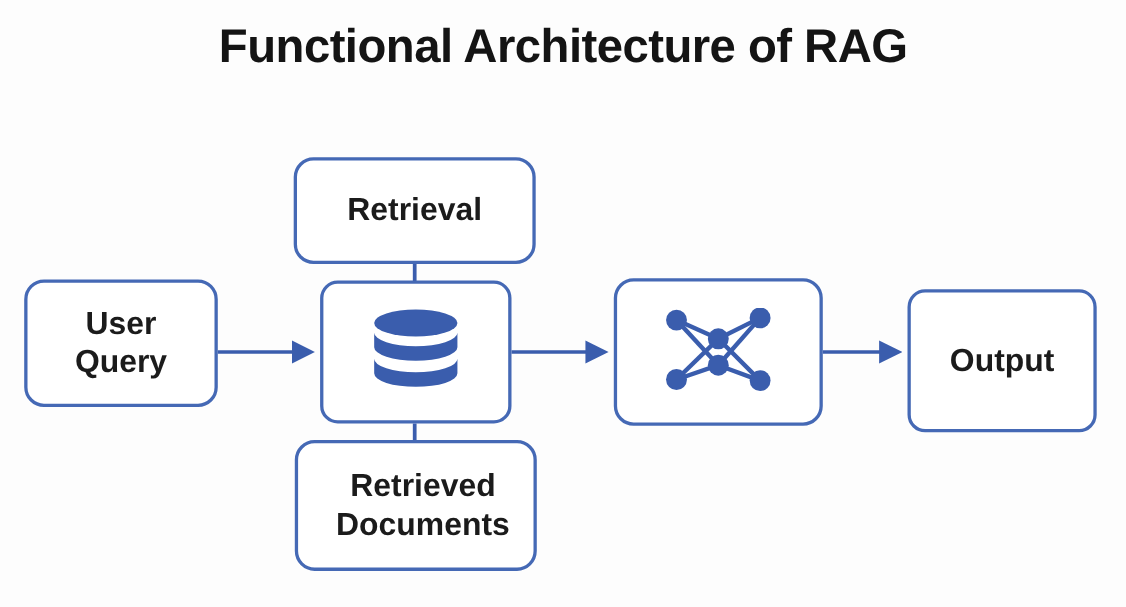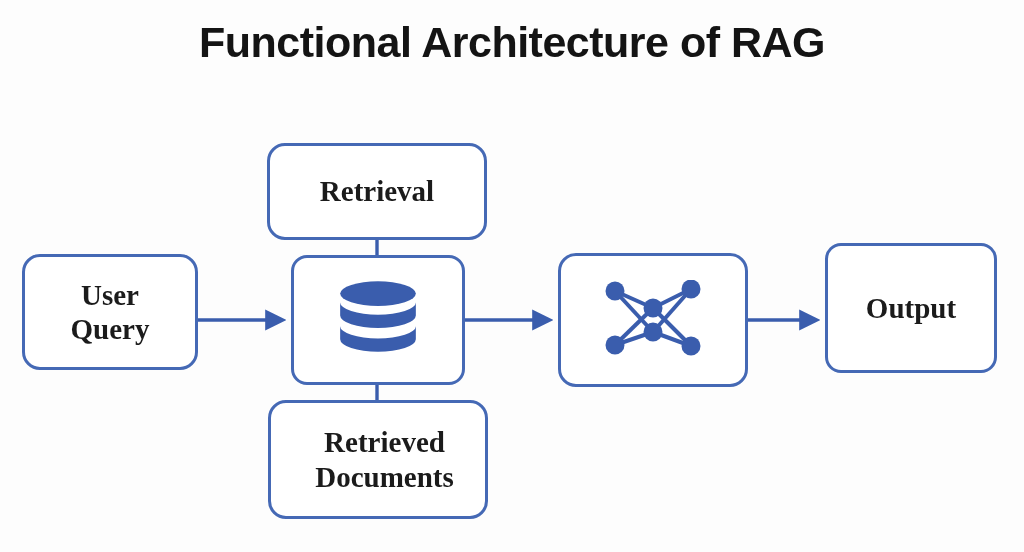--- a/index.html
+++ b/index.html
@@ -41,37 +41,36 @@
   .arrowhead{fill:var(--accent);}
   .box{
     position:absolute;
     background:var(--box_fill);
     border:3px solid var(--border);
     border-radius:18px;
     display:flex;
     align-items:center;
     justify-content:center;
     box-sizing:border-box;
-    font-family:Liberation Serif, serif;
   }
   .label{
     font-size:29px;
     font-weight:700;
     line-height:1.18;
     color:var(--text);
     text-align:center;
   }
   .label-narrow{max-width:122px;}
   .box-user-query   {left:22px;  top:254px; width:176px; height:116px;}
   .box-retrieval    {left:267px; top:143px; width:220px; height:97px;}
   .box-database     {left:291px; top:255px; width:174px; height:130px; border-radius:16px;}
   .box-retrieved-docs{left:268px;top:400px; width:220px; height:119px;padding-left:13px;}
   .box-neural-net   {left:558px; top:253px; width:190px; height:134px;}
   .box-generation   {left:537px; top:400px; width:230px; height:95px; border-radius:13px;}
-  .box-output       {left:825px; top:243px; width:172px; height:130px; border-radius:16px;}
+  .box-output       {left:825px; top:263px; width:172px; height:130px; border-radius:16px;}
   .iconfill{fill:var(--accent);}
   .iconstroke{stroke:var(--accent);stroke-width:4;fill:none;}
 </style>
 </head>
 <body>
 
 <div class="stage">
 
   <h1 class="title">Functional Architecture of RAG</h1>
 

